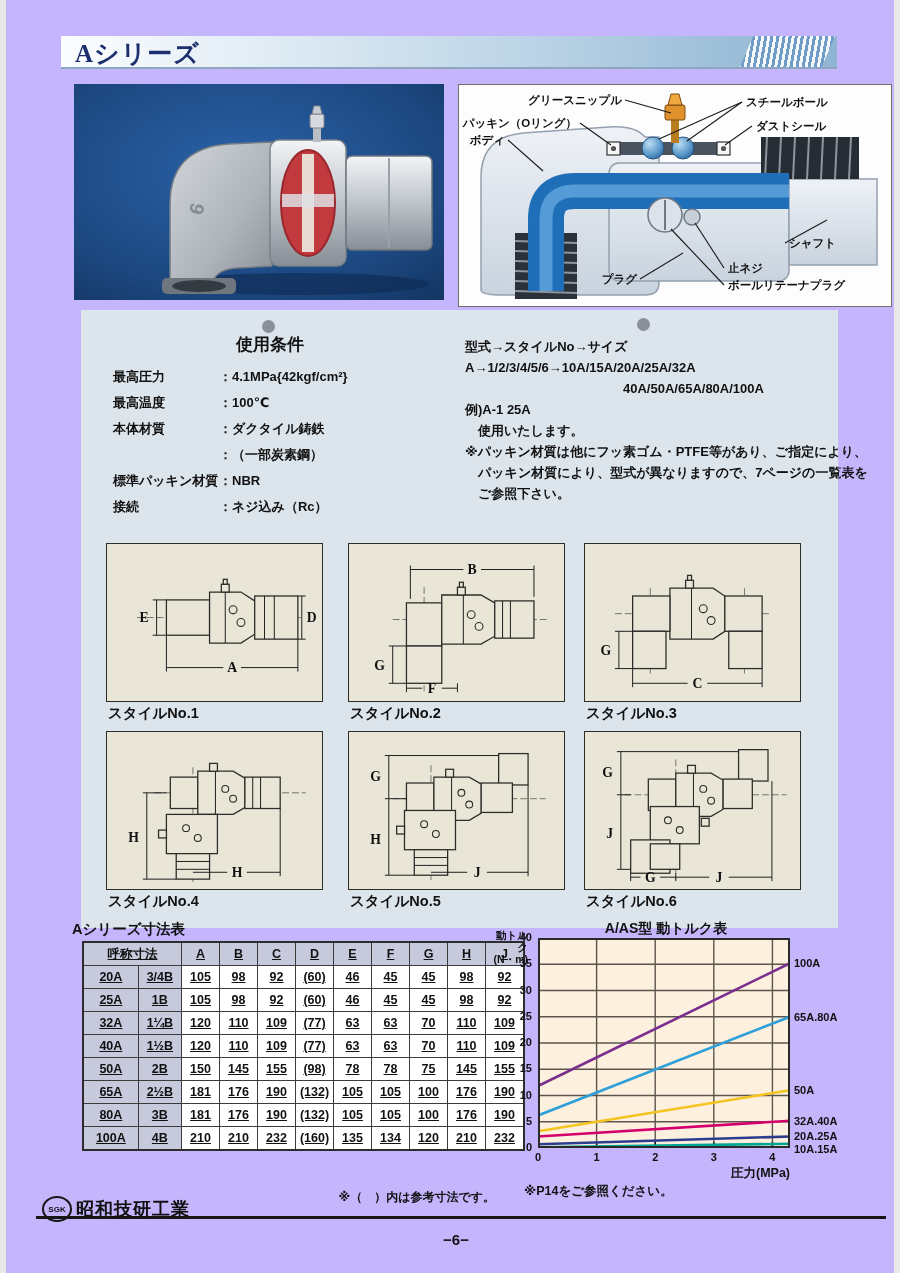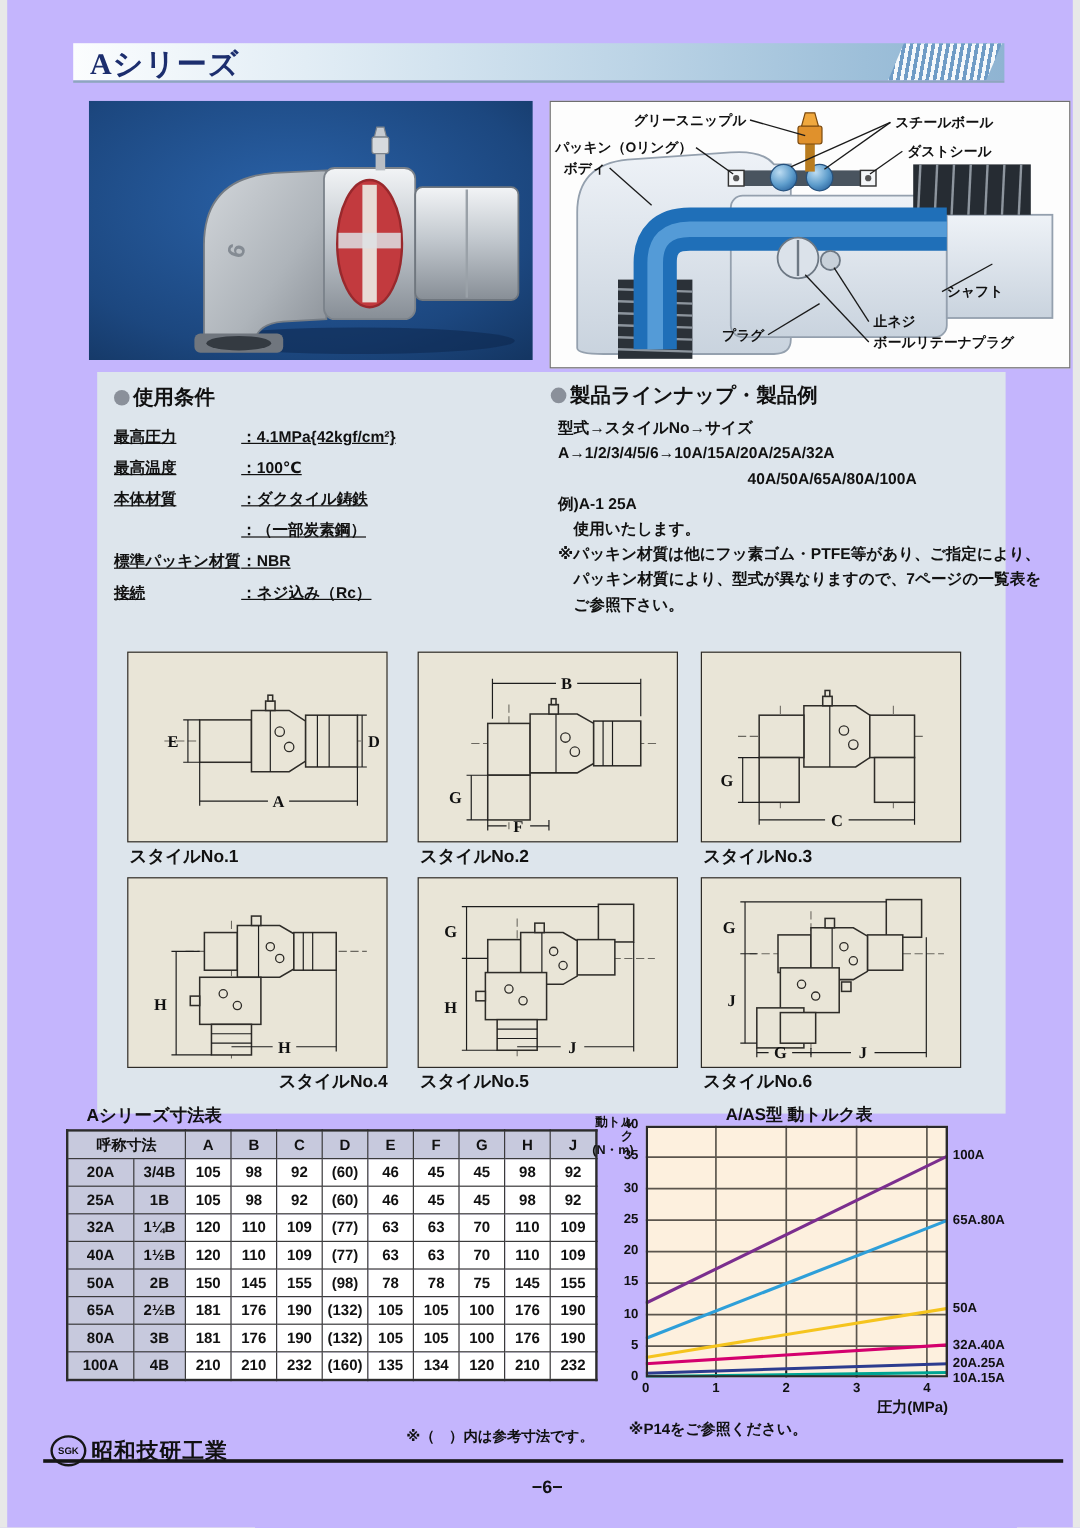--- a/index.html
+++ b/index.html
@@ -16,47 +16,47 @@
           clip-path:polygon(14% 0,100% 0,86% 100%,0 100%);}
   
   .photo{position:absolute;left:68px;top:84px;width:370px;height:216px;}
   
   .cutaway{position:absolute;left:452px;top:84px;width:432px;height:221px;background:#fdfdfd;border:1px solid #6f6f6f;}
   .cutaway svg{display:block;}
   .cut-label{font-size:11.5px;font-weight:bold;fill:#101010;}
   .leader{stroke:#1a1a1a;stroke-width:1.1;fill:none;}
   
   .panel{position:absolute;left:75px;top:310px;width:757px;height:618px;background:#dde5ec;}
-  .sec-head{display:flex;align-items:center;font-size:17px;font-weight:bold;color:#111;}
+  .sec-head{display:flex;align-items:center;font-size:17px;font-weight:bold;color:#111;flex-direction:column;}
   .bullet{width:13px;height:13px;border-radius:50%;background:#8a909a;margin-right:3px;flex:0 0 auto;}
   .usage{position:absolute;left:14px;top:10px;width:350px;}
-  .usage-rows{margin-top:8px;text-decoration:underline;}
+  .usage-rows{margin-top:8px;margin-left:18px;}
   .u-row{display:flex;font-size:13px;font-weight:bold;line-height:26px;}
   .u-label{width:106px;flex:0 0 auto;}
   .u-value{white-space:nowrap;}
   .lineup{position:absolute;left:378px;top:8px;width:372px;}
   .lineup-lines{margin-top:5px;margin-left:6px;}
   .l-line{font-size:13px;font-weight:bold;line-height:21px;white-space:nowrap;}
   .l-ind1{padding-left:158px;}
   .l-ind2{padding-left:13px;}
   
   .style-box{position:absolute;width:215px;height:157px;background:#e9e5d7;border:1.5px solid #2e2c28;}
   .style-label{position:absolute;width:215px;height:20px;font-size:14.5px;font-weight:bold;color:#111;}
   .bx1{left:25px;top:233px;} .bx2{left:267px;top:233px;} .bx3{left:503px;top:233px;}
   .bx4{left:25px;top:421px;} .bx5{left:267px;top:421px;} .bx6{left:503px;top:421px;}
   .lb1{left:27px;top:394px;} .lb2{left:269px;top:394px;} .lb3{left:505px;top:394px;}
-  .lb4{left:27px;top:582px;text-align:right;} .lb5{left:269px;top:582px;} .lb6{left:505px;top:582px;}
+  .lb4{left:27px;top:582px;} .lb5{left:269px;top:582px;} .lb6{left:505px;top:582px;}
   .cl{stroke:#6a675f;stroke-width:0.9;stroke-dasharray:7 3;fill:none;}
   .pt{fill:#e9e5d7;stroke:#2e2c28;stroke-width:1.3;}
   .sc{fill:#e9e5d7;stroke:#2e2c28;stroke-width:1.1;}
   .dm{stroke:#1d1d1d;stroke-width:1;fill:none;}
   .dt{font-family:"Liberation Serif","DejaVu Serif",serif;font-size:14px;font-weight:bold;fill:#111;}
   
   .tbl-title{position:absolute;left:66px;top:920px;font-size:14.5px;font-weight:bold;}
-  .dim-table{position:absolute;left:49px;top:941px;border-collapse:collapse;font-size:12.5px;font-weight:bold;}
+  .dim-table{position:absolute;left:76px;top:941px;border-collapse:collapse;font-size:12.5px;font-weight:bold;text-decoration:underline;}
   .dim-table th,.dim-table td{border:1px solid #3b3b3b;text-align:center;padding:0;height:22px;}
   .dim-table th{background:#c7c9dd;width:37px;}
   .dim-table th.grp{width:97px;}
   .dim-table td{background:#ffffff;width:37px;}
   .dim-table td.hc{background:#c7c9dd;}
   .dim-table td.hc:first-child{width:47px;}
   .dim-table{border:2px solid #2c2c2c;}
   .tbl-note{position:absolute;left:65px;top:1189px;width:424px;text-align:right;font-size:12px;font-weight:bold;}
   
   .chart{position:absolute;left:488px;top:920px;width:404px;height:282px;}
@@ -245,21 +245,20 @@
         <div class="u-row">
             <span class="u-label">接続</span>
             <span class="u-value">：ネジ込み（Rc）</span>
           </div>
       </div>
     </div>
 
     <div class="lineup">
       <div class="sec-head">
         <span class="bullet"></span>
-        <span>製品ラインナップ・製品例</span>
       </div>
       <div class="lineup-lines">
         <div class="l-line">型式→スタイルNo→サイズ</div>
         <div class="l-line">A→1/2/3/4/5/6→10A/15A/20A/25A/32A</div>
         <div class="l-line l-ind1">40A/50A/65A/80A/100A</div>
         <div class="l-line">例)A-1 25A</div>
         <div class="l-line l-ind2">使用いたします。</div>
         <div class="l-line">※パッキン材質は他にフッ素ゴム・PTFE等があり、ご指定により、</div>
         <div class="l-line l-ind2">パッキン材質により、型式が異なりますので、7ページの一覧表を</div>
         <div class="l-line l-ind2">ご参照下さい。</div>

